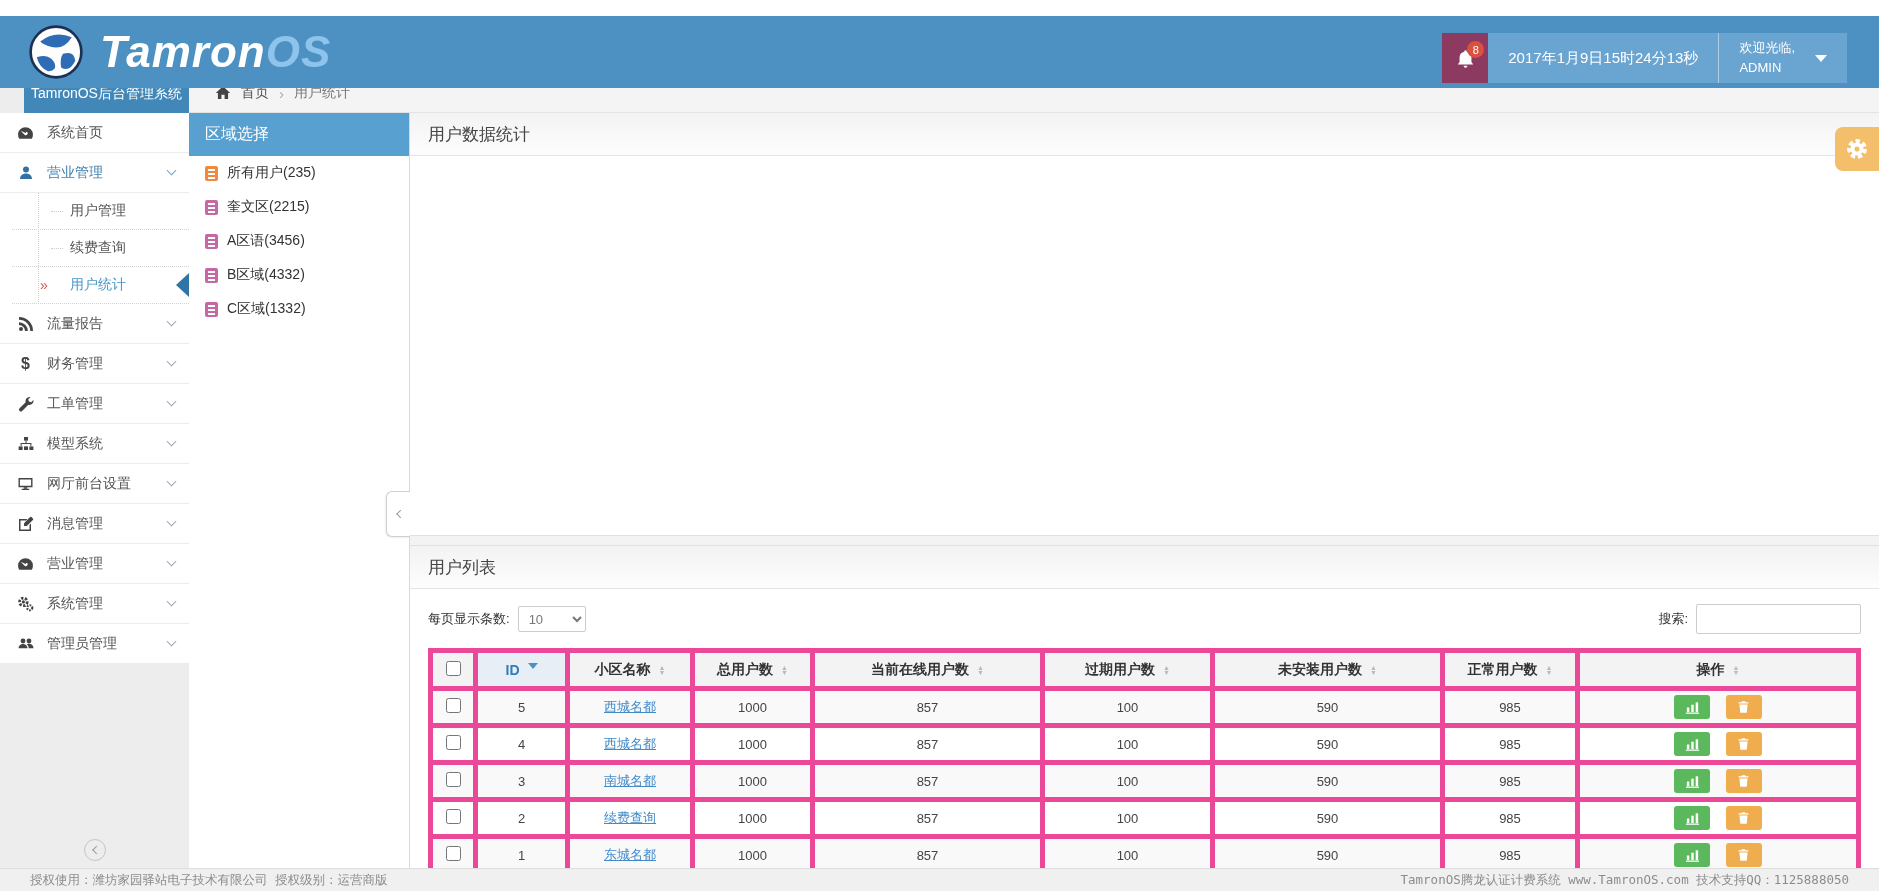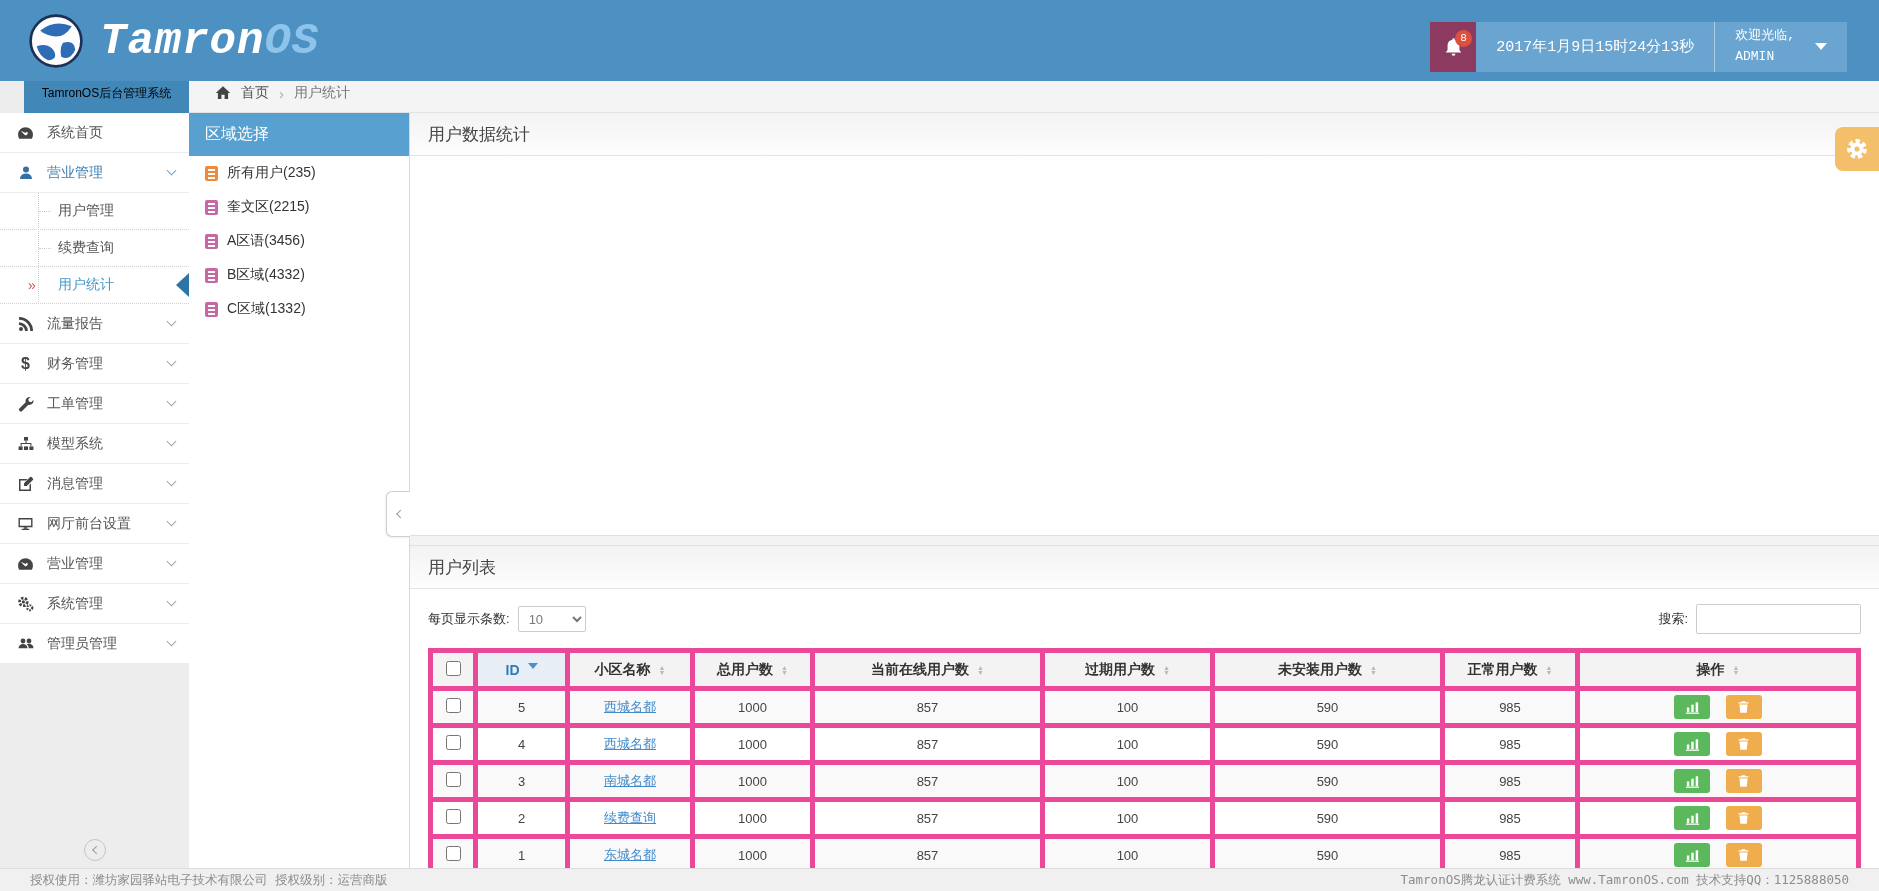--- a/index.html
+++ b/index.html
@@ -1,48 +1,48 @@
 <!DOCTYPE html>
 <html><head>
 <meta charset="utf-8">
 <style>
   * { margin:0; padding:0; box-sizing:border-box; }
   html,body { width:1879px; height:891px; }
   body { font-family:"Liberation Sans","DejaVu Sans",sans-serif; background:#fff; overflow:hidden; }
   .page { position:relative; width:1879px; height:891px; background:#fff; overflow:hidden; }
 
   
-  .header { position:absolute; top:0; left:0; right:0; height:81px; background:#4d91c2; display:flex; align-items:center; z-index:20;font-family:Liberation Mono, monospace; }
+  .header { position:absolute; top:16px; left:0; right:0; height:72px; background:#4d91c2; display:flex; align-items:center; z-index:20; }
   .logo { display:flex; align-items:center; padding-left:28px; gap:16px; }
   .logo-globe { width:56px; height:56px; }
   .logo-text { font-size:44px; font-weight:bold; font-style:italic; color:#fff; letter-spacing:1px; line-height:1; }
   .logo-text .os { color:#8ec4ec; }
   .header-right { margin:12px 32px 0 auto; height:50px; display:flex; align-items:stretch; }
   .notif { width:46px; background:#8c3a60; display:flex; align-items:center; justify-content:center; position:relative; cursor:pointer; }
   .notif .badge { position:absolute; top:8px; right:4px; width:17px; height:17px; background:#dc5040; color:#fff; font-size:11px; border-radius:50%; display:flex; align-items:center; justify-content:center; }
   .datetime { background:#6aa4d0; display:flex; align-items:center; padding:0 20px; color:#fff; font-size:15px; }
   .userblock { background:#6aa4d0; border-left:1px solid rgba(255,255,255,.45); padding:0 20px; display:flex; align-items:center; gap:20px; color:#fff; cursor:pointer; }
   .user-lines { display:flex; flex-direction:column; font-size:13px; line-height:1.55; }
   .caret-down { width:0; height:0; border-left:6px solid transparent; border-right:6px solid transparent; border-top:7px solid #fff; }
 
   
   .footer { position:absolute; left:0; right:0; bottom:0; height:23px; background:#f0f0f0; border-top:1px solid #ddd; display:flex; align-items:center; justify-content:space-between; padding:0 30px; font-family:"DejaVu Sans Mono","Liberation Mono",monospace; font-size:12.5px; color:#8c8c8c; z-index:30; }
 
   
   .sidebar { position:absolute; left:0; top:74px; width:189px; bottom:23px; background:#ededed; display:flex; flex-direction:column; z-index:10; }
-  .sidebar-title { height:39px; background:#4187b8; color:#000000; font-size:12px; display:flex; align-items:center; justify-content:center; flex:0 0 auto;margin-left:24px; }
+  .sidebar-title { height:39px; background:#4187b8; color:#ffffff; font-size:14px; display:flex; align-items:center; justify-content:center; flex:0 0 auto;margin-left:24px; }
   .menu { background:#fff; }
   .menu-item { height:40px; display:flex; align-items:center; padding:0 14px 0 16px; border-bottom:1px solid #ececec; color:#555; font-size:14px; gap:12px; cursor:pointer; background:#fff; }
   .menu-item .micon { width:19px; height:18px; color:#444; display:flex; align-items:center; justify-content:center; flex:0 0 auto; }
   .menu-item.parent-open { color:#3f7fad; }
   .menu-item.parent-open .micon { color:#3470a5; }
   .chev { width:7px; height:7px; border-right:1.7px solid #9aa8b5; border-bottom:1.7px solid #9aa8b5; transform:rotate(45deg); margin-left:auto; margin-top:-4px; }
   .chev.open { border-color:#6ea6d2; }
   .dollar { font-size:16px; font-weight:bold; }
-  .submenu { position:relative; background:#fff; }
+  .submenu { position:relative; background:#fff;padding-left:12px; }
   .submenu::before { content:""; position:absolute; left:38px; top:0; bottom:0; border-left:1px dotted #ccc; }
   .sub-item { position:relative; height:37px; display:flex; align-items:center; padding-left:58px; font-size:14px; color:#555; border-bottom:1px dotted #d2d2d2; cursor:pointer; }
   .sub-item::before { content:""; position:absolute; left:39px; top:50%; width:12px; border-top:1px dotted #ccc; }
   .sub-item.active { color:#4796c7; }
   .sub-item.active::before { display:none; }
   .sub-item.active .mark { position:absolute; left:28px; color:#d9534f; font-size:14px; }
   .sub-item.active .edge-arrow { position:absolute; right:0; top:50%; transform:translateY(-50%); width:0; height:0; border-top:12px solid transparent; border-bottom:12px solid transparent; border-right:13px solid #2f74a7; }
   .sidebar-filler { flex:1; background:#ededed; position:relative; }
   .toggle-circle { position:absolute; bottom:7px; left:50%; transform:translateX(-50%); width:22px; height:22px; border:1px solid #c5c5c5; border-radius:50%; display:flex; align-items:center; justify-content:center; background:#ededed; cursor:pointer; }
   .chevl { width:6px; height:6px; border-left:1.6px solid #999; border-bottom:1.6px solid #999; transform:rotate(45deg) translate(1px,-1px); }
@@ -211,38 +211,38 @@
               <rect x="11.4" y="10.4" width="4" height="3.6"></rect>
               <path d="M7.5 4.6h1V7h4.9v3h-1V8.1H3.6V10h-1V7h4.9z"></path>
             </svg>
         </span>
         <span>模型系统</span>
         <span class="chev"></span>
       </div>
 
       <div class="menu-item">
         <span class="micon">
-          <svg width="16" height="16" viewBox="0 0 16 16" fill="currentColor">
-              <path d="M1 3h8.5L8 4.5H2.5v9h9V9L13 7.5V15H1z"></path>
-              <path d="M14.9 2.5 13.5 1.1a1 1 0 0 0-1.4 0L6 7.2V10h2.8l6.1-6.1a1 1 0 0 0 0-1.4z"></path>
-            </svg>
-        </span>
-        <span>消息管理</span>
-        <span class="chev"></span>
-      </div>
-
-      <div class="menu-item">
-        <span class="micon">
           <svg width="17" height="16" viewBox="0 0 16 16" fill="currentColor">
               <path fill-rule="evenodd" d="M1 2h14v9.2H1zM2.4 3.4v6.4h11.2V3.4z"></path>
               <rect x="6.2" y="11.2" width="3.6" height="1.6"></rect>
               <rect x="4.2" y="12.8" width="7.6" height="1.2"></rect>
             </svg>
         </span>
         <span>网厅前台设置</span>
+        <span class="chev"></span>
+      </div>
+
+      <div class="menu-item">
+        <span class="micon">
+          <svg width="16" height="16" viewBox="0 0 16 16" fill="currentColor">
+              <path d="M1 3h8.5L8 4.5H2.5v9h9V9L13 7.5V15H1z"></path>
+              <path d="M14.9 2.5 13.5 1.1a1 1 0 0 0-1.4 0L6 7.2V10h2.8l6.1-6.1a1 1 0 0 0 0-1.4z"></path>
+            </svg>
+        </span>
+        <span>消息管理</span>
         <span class="chev"></span>
       </div>
 
       <div class="menu-item">
         <span class="micon">
           <svg width="17" height="17" viewBox="0 0 16 16" fill="currentColor">
               <path d="M8 3a7 7 0 0 0-7 7 7 7 0 0 0 1.1 3.8h11.8A7 7 0 0 0 15 10a7 7 0 0 0-7-7zm.9 4.2a1.7 1.7 0 1 1-1.8 2.8L3.5 6.4l4.6 2z"></path>
             </svg>
         </span>
         <span>营业管理</span>

